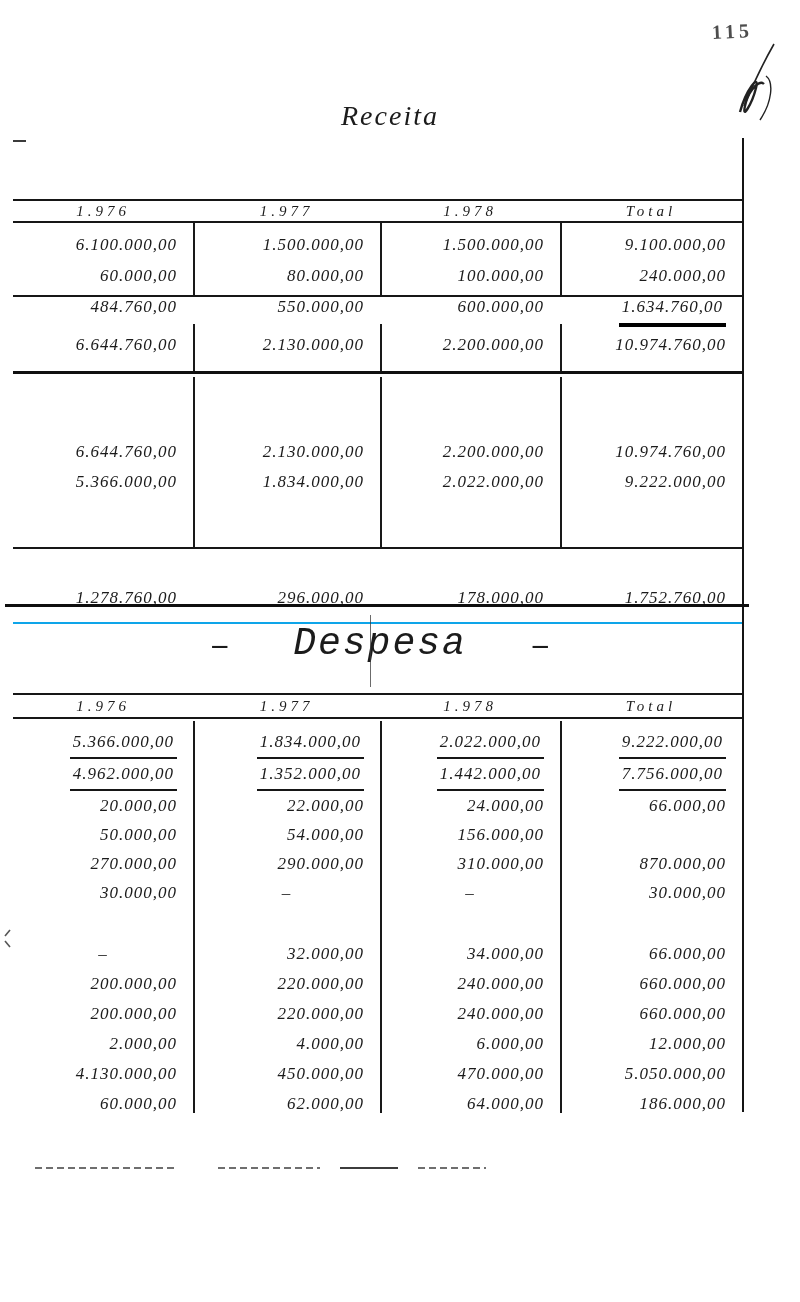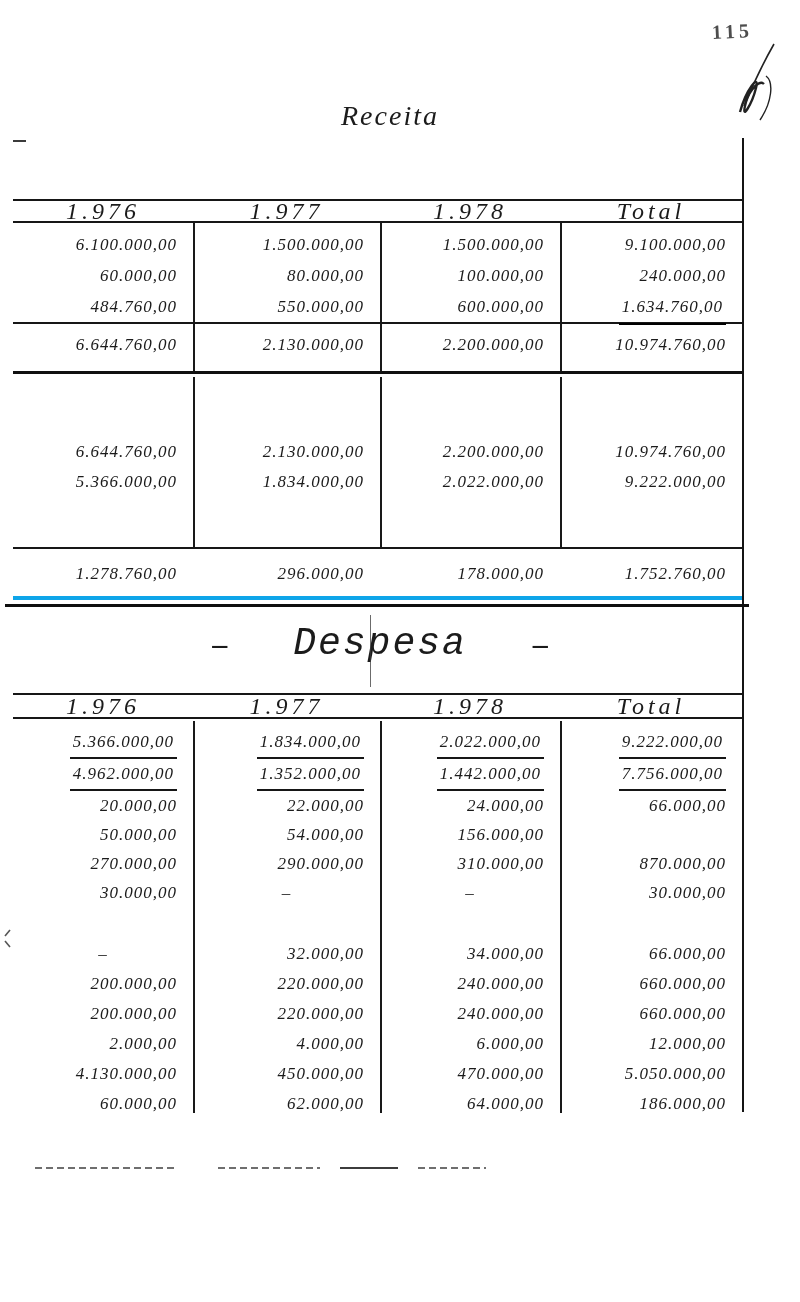--- a/index.html
+++ b/index.html
@@ -41,35 +41,35 @@
   .margin-dash-top { position:absolute; left:13px; top:140px; width:13px; height:2px; background:#3b3b3b; }
   .margin-mark { position:absolute; left:2px; top:928px; }
 
   
   .band { position:absolute; left:13px; width:729px; box-sizing:border-box; }
   .vdiv { position:absolute; top:0; width:2px; height:100%; background:#191919; }
   .trow { display:grid; grid-template-columns:180px 187px 180px 182px; }
   .tcell { text-align:right; padding-right:16px; }
   .tcell.dash { text-align:center; padding-right:0; }
   .amt { display:inline-block; font-style:italic; font-size:17px; letter-spacing:1px; white-space:nowrap; }
-  .hcell { text-align:center; font-style:italic; font-size:24px; letter-spacing:4px; line-height:20px; }
+  .hcell { text-align:center; font-style:italic; font-size:15px; letter-spacing:4px; line-height:20px; }
 
   
   #t1-header  { top:199px; height:24px; border-top:2px solid #161616; border-bottom:2px solid #161616;
                 display:grid; grid-template-columns:180px 187px 180px 182px; }
-  #t1-rows    { top:223px; height:101px; border-bottom:2px solid #161616; padding-top:6px; }
+  #t1-rows    { top:223px; height:74px; border-bottom:2px solid #161616; padding-top:6px; }
   #t1-rows .trow { line-height:31px; }
-  #t1-rows .trow:nth-child(3) .tcell:nth-child(4) .amt { border-bottom:2px solid #000000; padding:0 3px 1px 3px;margin-left:15px; }
+  #t1-rows .trow:nth-child(3) .tcell:nth-child(4) .amt { border-bottom:4px solid #000000; padding:0 3px 1px 3px;margin-left:15px; }
   #t1-subtotal { top:324px; height:50px; border-bottom:3px solid #101010; padding-top:6px; }
   #t1-subtotal .trow { line-height:30px; }
   #t1-middle  { top:377px; height:172px; border-bottom:2px solid #161616; }
   #t1-middle .trow { line-height:30px; }
   #t1-middle .trow:first-child { margin-top:60px; }
   #t1-middle .trow:last-child  { margin-top:30px; }
-  #t1-result  { top:551px; height:49px; border-bottom:4px solid #0ea5e9; padding-top:8px; }
+  #t1-result  { top:575px; height:49px; border-bottom:2px solid #0ea5e9; padding-top:8px; }
   #t1-result .trow { line-height:30px; }
   .thick-rule { position:absolute; left:5px; top:604px; width:744px; height:3px; background:#0e0e0e; }
 
   
   #t2-header  { top:693px; height:26px; border-top:2px solid #161616; border-bottom:2px solid #161616;
                 display:grid; grid-template-columns:180px 187px 180px 182px; }
   #t2-header .hcell { line-height:22px; }
   #t2-body    { top:721px; height:392px; padding-top:6px; }
   #t2-body .rows-u .trow { line-height:29px; }
   #t2-body .rows-u .amt  { border-bottom:2px solid #161616; padding:0 3px 1px 3px; }

